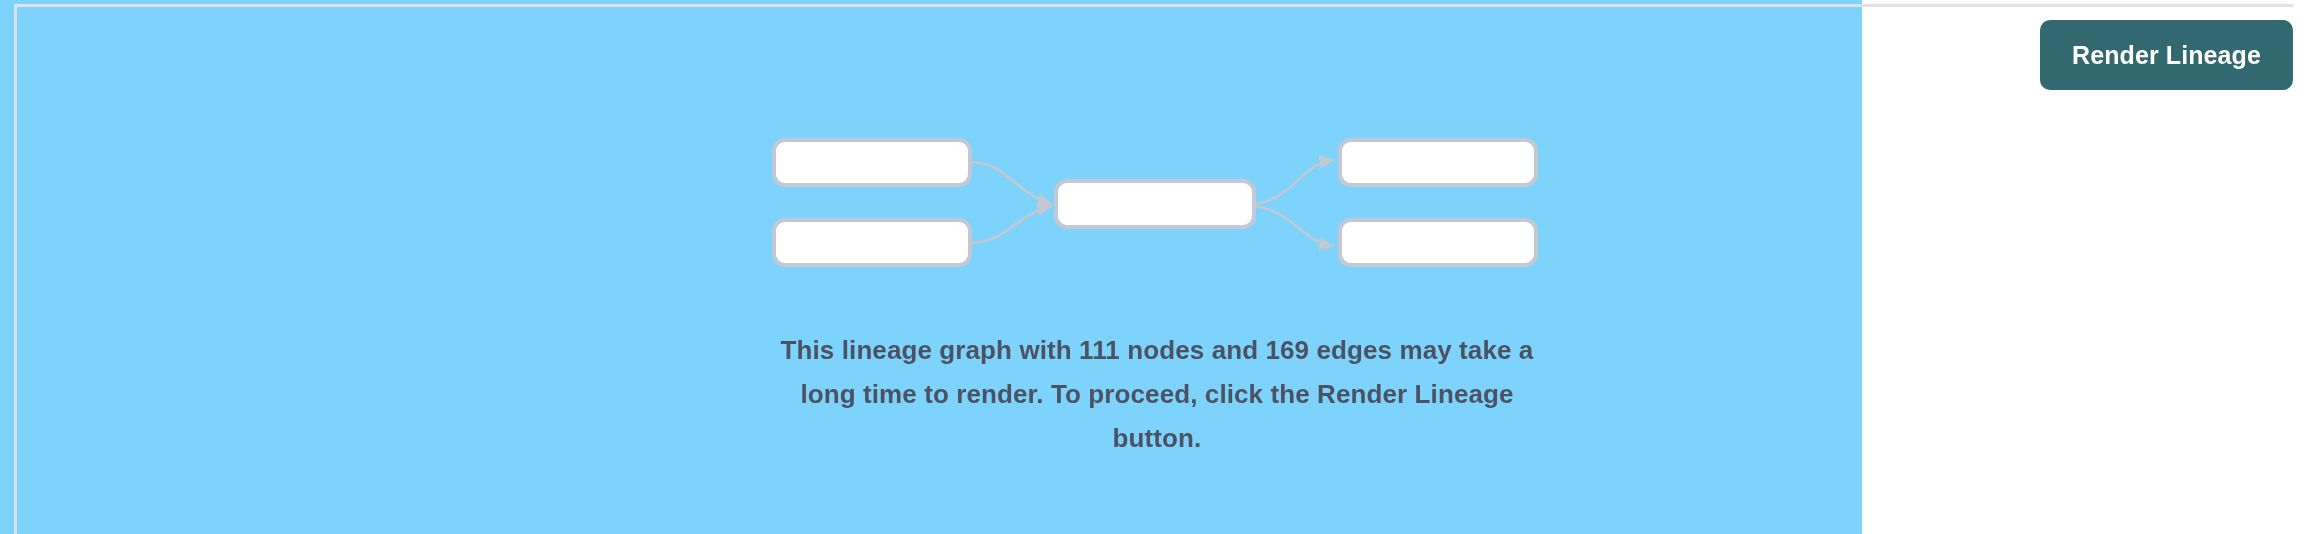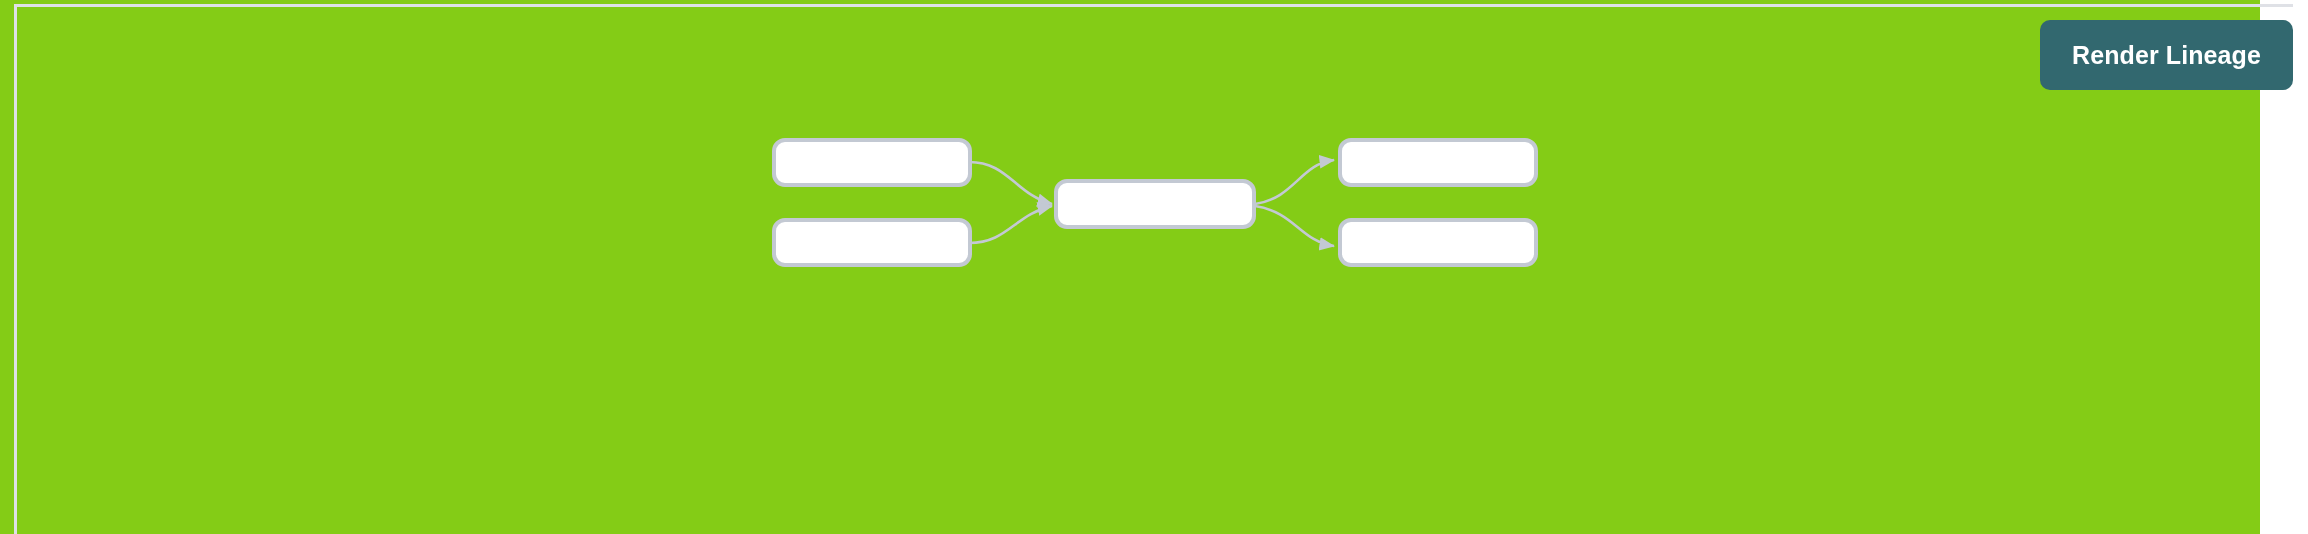--- a/index.html
+++ b/index.html
@@ -9,23 +9,23 @@
   body {
     width: 2308px;
     height: 534px;
     background: #ffffff;
     font-family: "Liberation Sans", sans-serif;
     overflow: hidden;
   }
 
   .panel {
     position: relative;
-    width: 2260px;
+    width: 1862px;
     height: 534px;
-    background: #84cc16;
+    background: #7dd3fc;
     box-sizing: border-box;
   }
 
   
   .top-rule {
     position: absolute;
     left: 14px;
     top: 4px;
     width: 2279px;
     height: 3px;
@@ -120,14 +120,15 @@
       <g>
         <rect x="14" y="12" width="196" height="45" rx="11" ry="11" fill="#ffffff" stroke="#c3c9d3" stroke-width="4"></rect>
         <rect x="14" y="92" width="196" height="45" rx="11" ry="11" fill="#ffffff" stroke="#c3c9d3" stroke-width="4"></rect>
         <rect x="296" y="53" width="198" height="46" rx="11" ry="11" fill="#ffffff" stroke="#c3c9d3" stroke-width="4"></rect>
         <rect x="580" y="12" width="196" height="45" rx="11" ry="11" fill="#ffffff" stroke="#c3c9d3" stroke-width="4"></rect>
         <rect x="580" y="92" width="196" height="45" rx="11" ry="11" fill="#ffffff" stroke="#c3c9d3" stroke-width="4"></rect>
       </g>
     </svg>
   </div>
 
+  <div class="message">This lineage graph with 111 nodes and 169 edges may take a long time to render. To proceed, click the Render Lineage button.</div>
 
 </div>
 
 </body></html>

